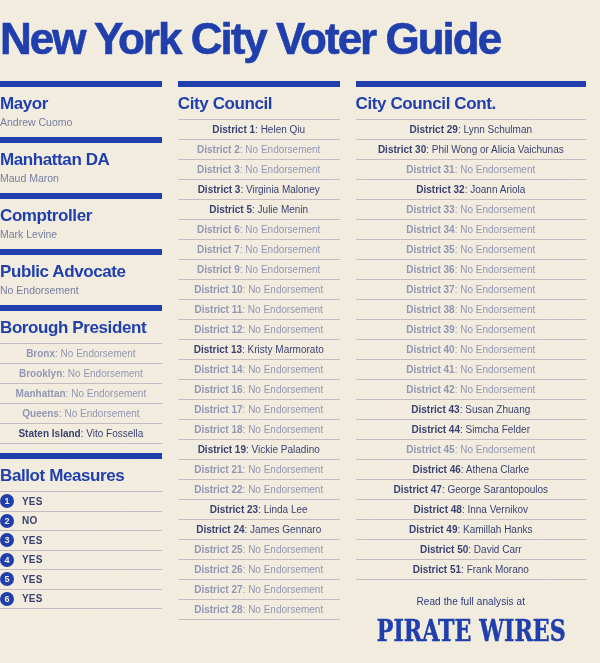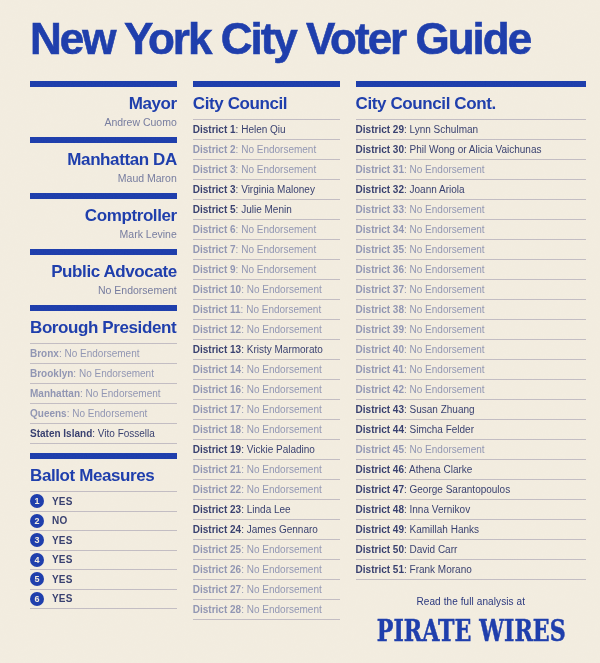--- a/index.html
+++ b/index.html
@@ -3,39 +3,39 @@
 <meta charset="utf-8">
 <style>
   * { margin:0; padding:0; box-sizing:border-box; }
   html,body { width:600px; height:663px; overflow:hidden; }
   body {
     font-family:"Liberation Sans","DejaVu Sans",sans-serif;
     background:#f2ecdf;
     color:#363e6e;
     position:relative;
   }
-  .page { padding:16px 14px 0 30px; position:relative; }
+  .page { padding:16px 14px 0 0; position:relative; }
   .title {
     color:#1c3cab;
     font-size:44px;
     font-weight:bold;
     letter-spacing:-2px;
     line-height:1.05;
     margin-bottom:19px;
     -webkit-text-stroke:0.6px #1c3cab;
   }
   .columns {
     display:grid;
     grid-template-columns:1fr 1fr 1fr;
     column-gap:16px;
     align-items:start;
   }
   .bar { height:6px; background:#1c3cab; }
   
-  .office { margin-bottom:0;text-align:right; }
+  .office { margin-bottom:0; }
   .office .bar { margin-bottom:8px; }
   .office h2, .list-section h2 {
     color:#1c3cab;
     font-size:17px;
     font-weight:bold;
     letter-spacing:-0.4px;
     line-height:18px;
   }
   .office .pick {
     font-size:10.5px;
@@ -47,20 +47,21 @@
   
   .list-section .bar { margin-bottom:8px; }
   .list-section h2 { padding-bottom:6px; border-bottom:1px solid #c2bcc2; }
   .row {
     font-size:10px;
     line-height:10.5px;
     padding:4.5px 0 4px 0;
     border-bottom:1px solid #c2bcc2;
     color:#9095b2;
     white-space:nowrap;
+    text-align:center;
   }
   .row .lbl { font-weight:bold; }
   .row.endorsed { color:#363e6e; }
   .ballot-row {
     display:flex;
     align-items:center;
     padding:3px 0;
     border-bottom:1px solid #c2bcc2;
     height:19.5px;
   }

